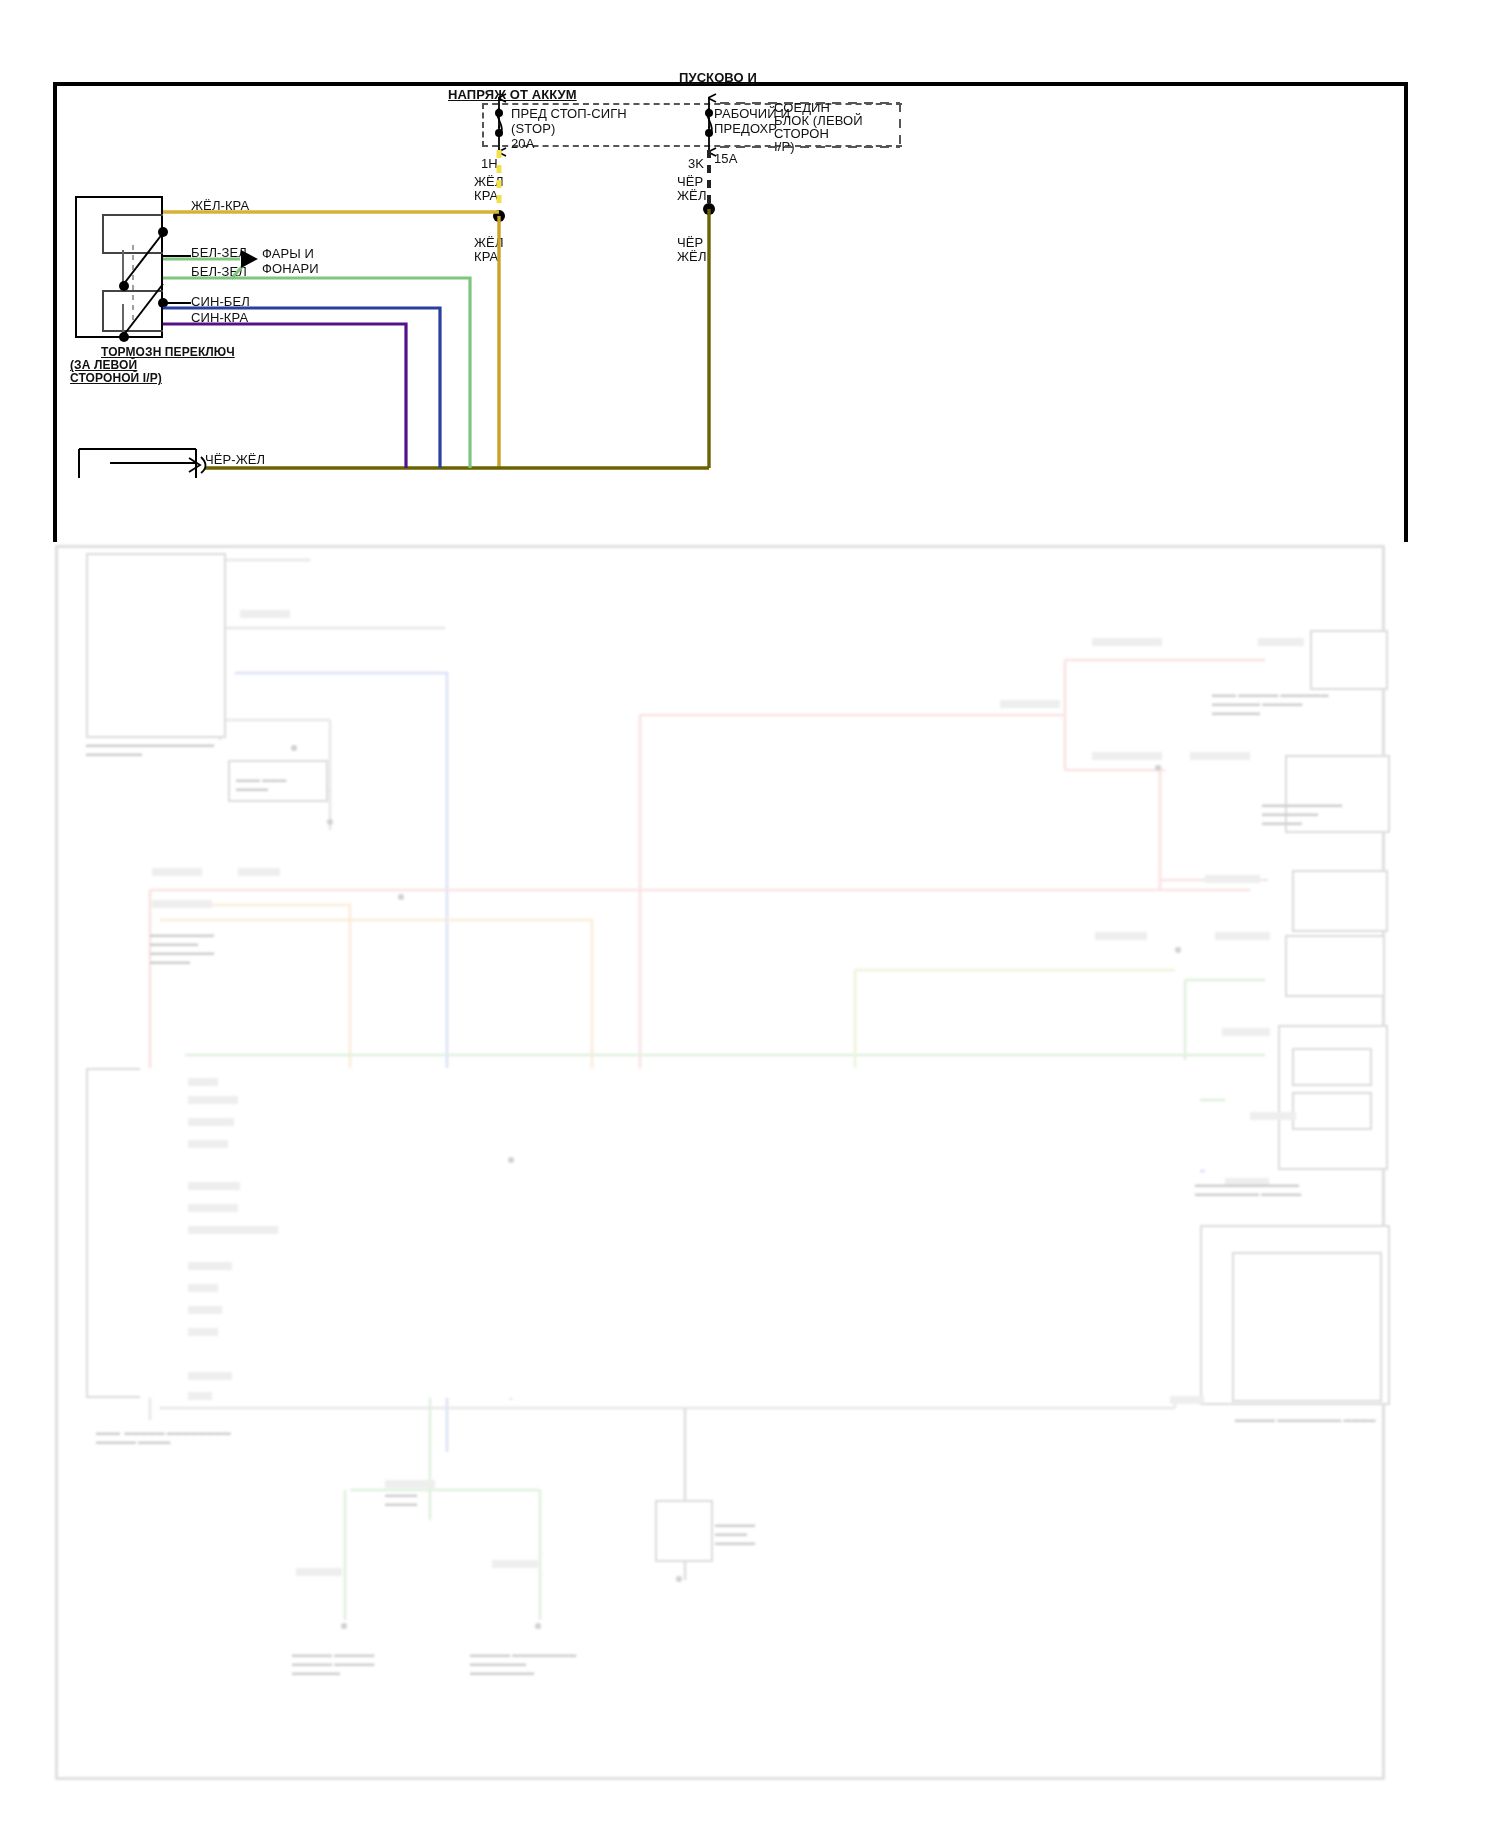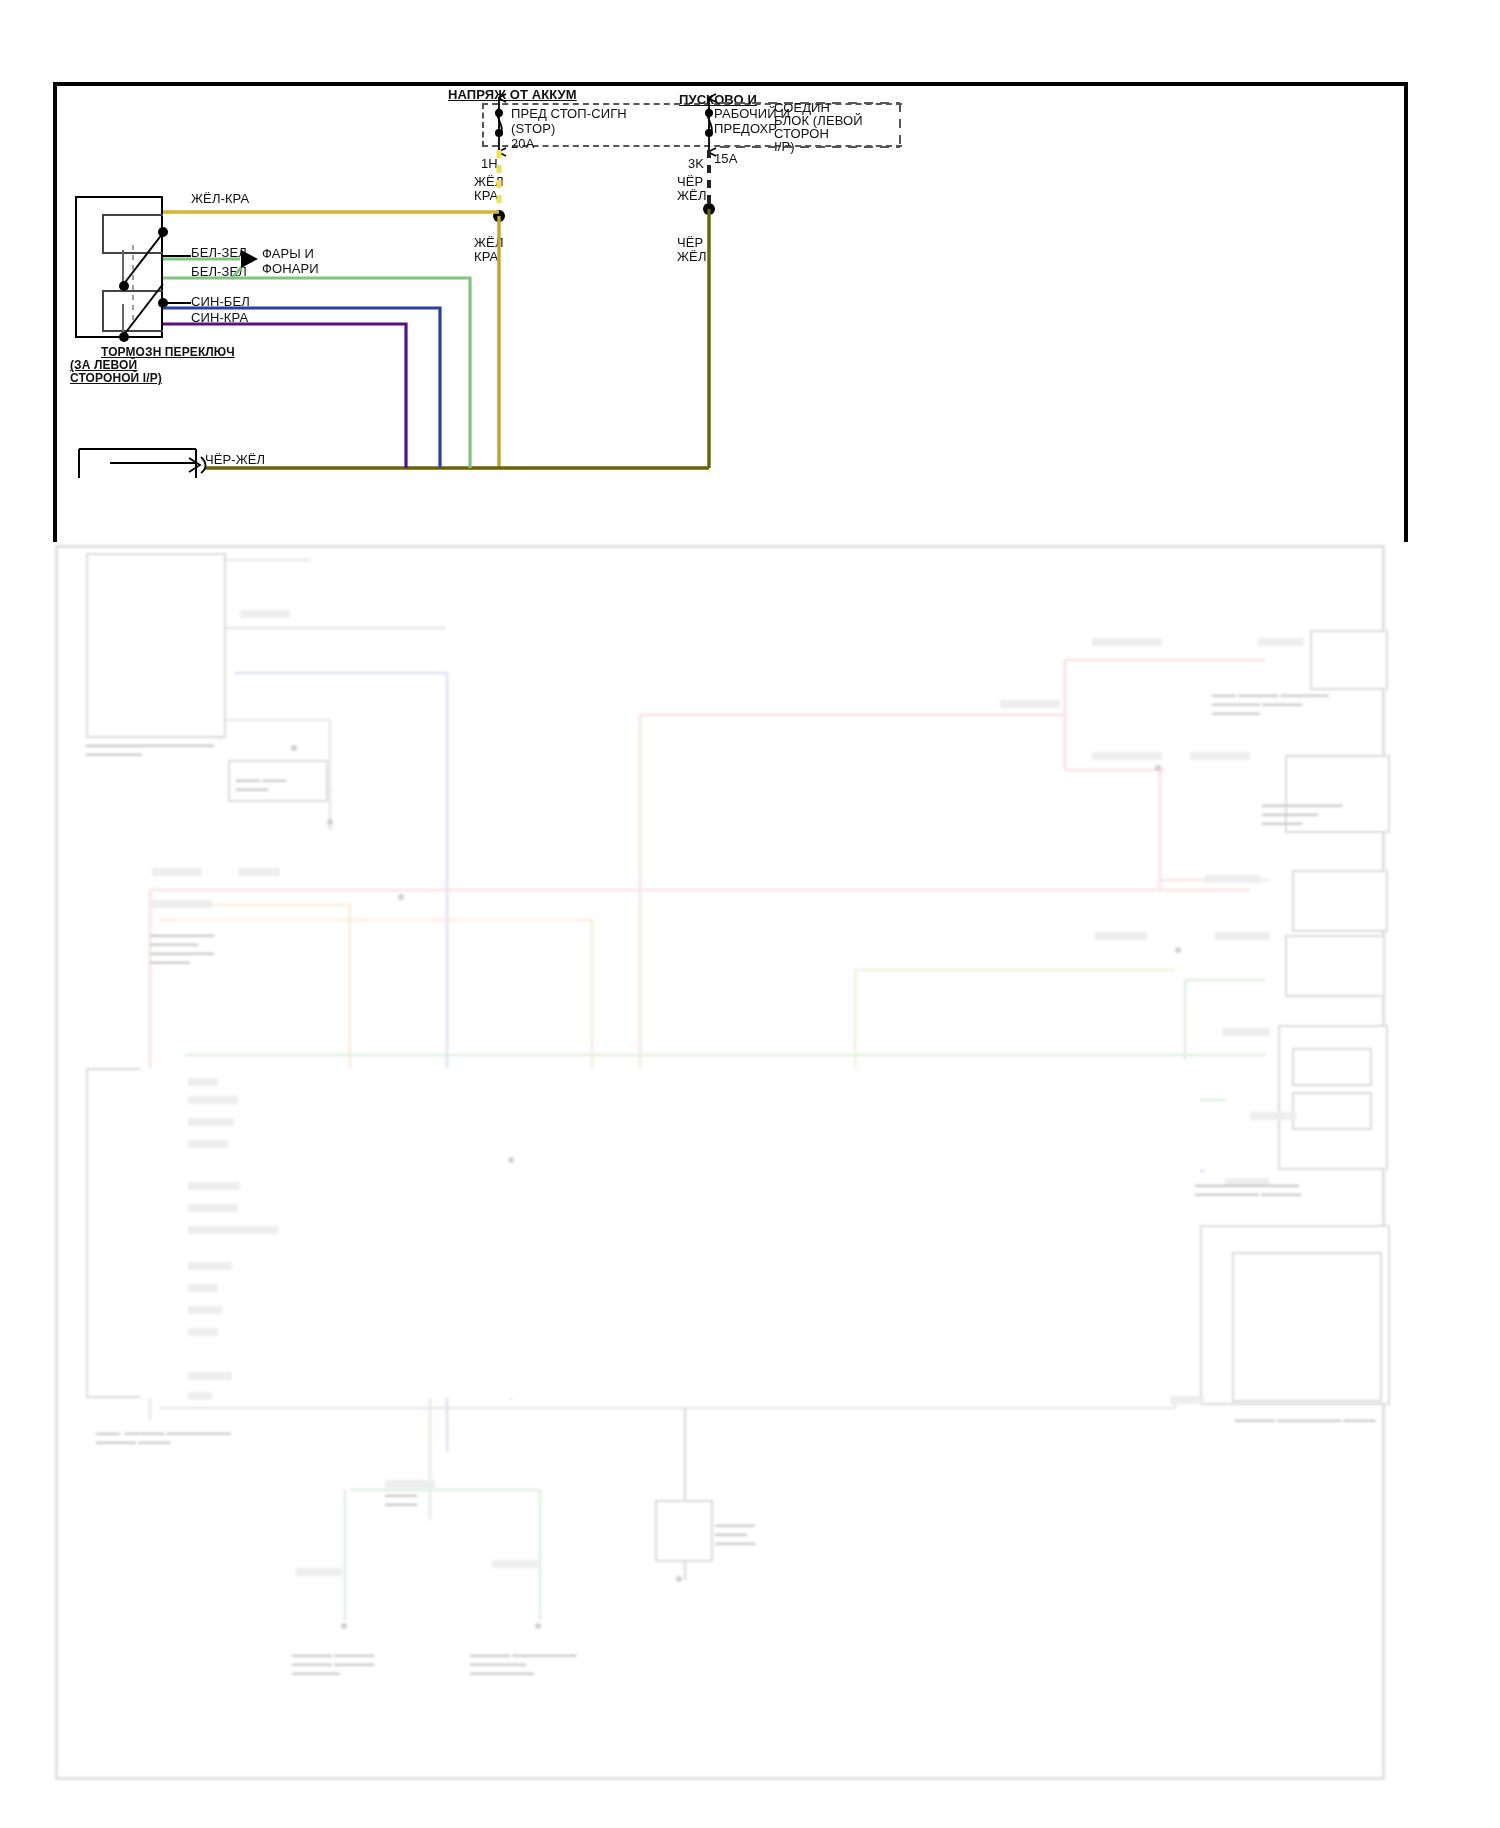--- a/index.html
+++ b/index.html
@@ -188,21 +188,21 @@
   <div class="corner-note"> </div>
 </div>
 
 <div id="sharp-sheet">
 
   <div class="frame-outer"></div>
 
   <div class="fusebox" style="left:482px;top:103px;width:420px;height:44px;border-right:none;"></div>
 
   <div class="txt b" style="left:448px;top:87px;">НАПРЯЖ ОТ АККУМ</div>
-  <div class="txt b" style="left:679px;top:92px;">ПУСКОВО И</div>
+  <div class="txt b" style="left:679px;top:70px;">ПУСКОВО И</div>
 
   <div class="txt" style="left:511px;top:106px;">ПРЕД СТОП-СИГН</div>
   <div class="txt" style="left:511px;top:121px;">(STOP)</div>
   <div class="txt" style="left:511px;top:136px;">20A</div>
 
   <div class="txt" style="left:714px;top:106px;">РАБОЧИЙ И</div>
   <div class="txt" style="left:714px;top:121px;">ПРЕДОХР</div>
   <div class="txt" style="left:714px;top:136px;margin-top:15px;">15A</div>
 
   <div class="txt" style="left:774px;top:100px;">СОЕДИН</div>
@@ -220,21 +220,21 @@
 
   <div class="txt" style="left:474px;top:235px;">ЖЁЛ</div>
   <div class="txt" style="left:474px;top:249px;">КРА</div>
   <div class="txt" style="left:677px;top:235px;">ЧЁР</div>
   <div class="txt" style="left:677px;top:249px;">ЖЁЛ</div>
 
   <div class="sw-box" style="left:75px;top:196px;width:88px;height:142px;"></div>
   <div class="sw-inner" style="left:102px;top:214px;width:61px;height:40px;"></div>
   <div class="sw-inner" style="left:102px;top:290px;width:61px;height:42px;"></div>
 
-  <div class="txt" style="left:191px;top:191px;">ЖЁЛ-КРА</div>
+  <div class="txt" style="left:191px;top:198px;">ЖЁЛ-КРА</div>
   <div class="txt" style="left:191px;top:245px;">БЕЛ-ЗЕЛ</div>
   <div class="txt" style="left:191px;top:264px;">БЕЛ-ЗЕЛ</div>
   <div class="txt" style="left:191px;top:294px;">СИН-БЕЛ</div>
   <div class="txt" style="left:191px;top:310px;">СИН-КРА</div>
 
   <div class="txt" style="left:262px;top:246px;">ФАРЫ И</div>
   <div class="txt" style="left:262px;top:261px;">ФОНАРИ</div>
 
   <div class="txt b sm" style="left:70px;top:345px;margin-left:31px;">ТОРМОЗН ПЕРЕКЛЮЧ</div>
   <div class="txt b sm" style="left:70px;top:358px;">(ЗА ЛЕВОЙ</div>

